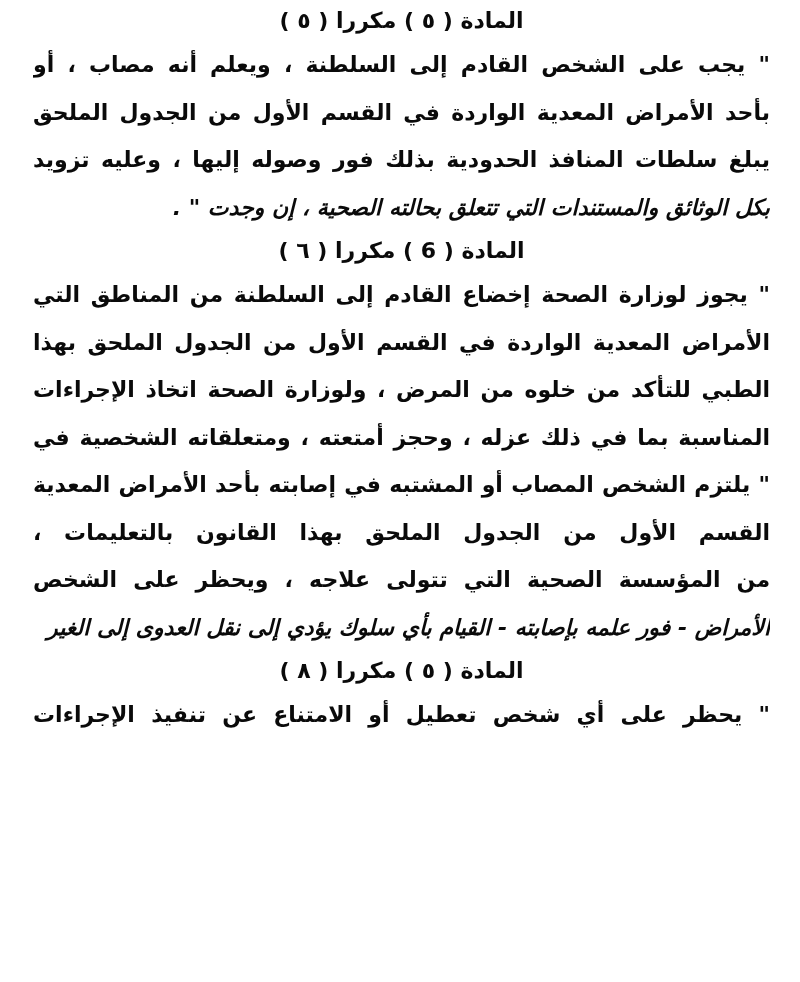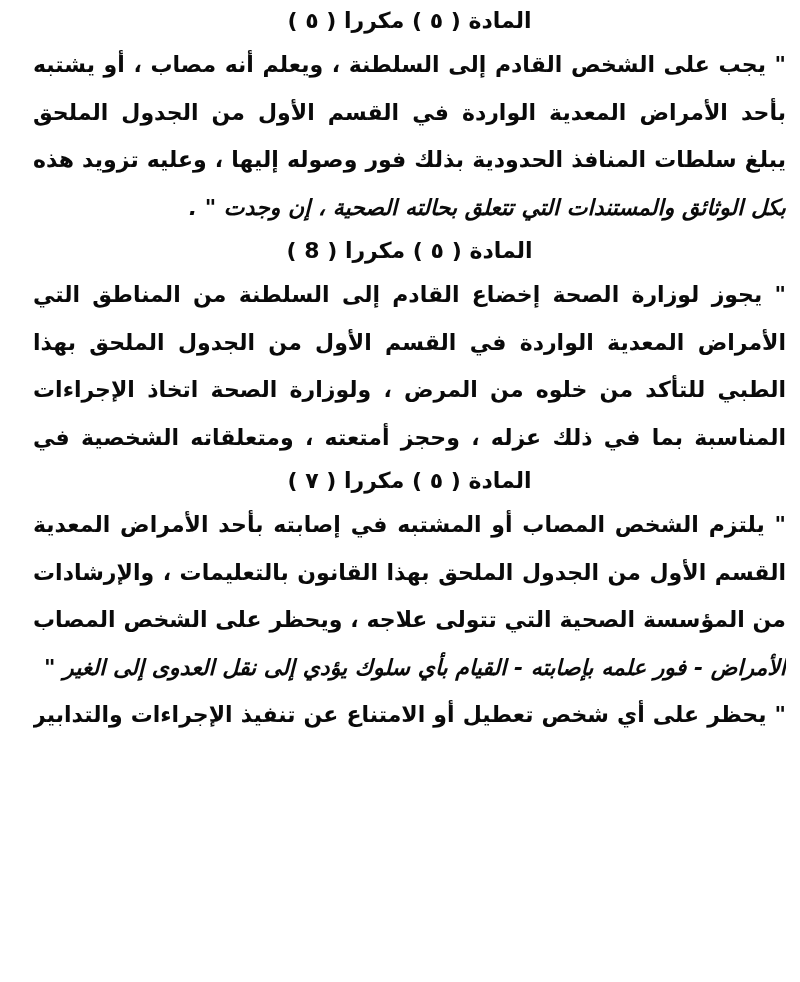--- a/index.html
+++ b/index.html
@@ -6,21 +6,21 @@
     margin: 0;
     padding: 0;
     background: #ffffff;
   }
   .page {
     position: relative;
     width: 800px;
     height: 982px;
     background: #ffffff;
     box-sizing: border-box;
-    padding: 1px 14px 0 33px;
+    padding: 1px 30px 0 33px;
     direction: rtl;
     font-family: "DejaVu Sans", sans-serif;
     font-weight: 700;
     color: #0a0a0a;
     font-size: 22px;
     border-radius: 9px;
   }
   .article { margin: 0; padding: 0; }
   .heading {
     height: 40px;
@@ -50,32 +50,32 @@
 
   <section class="article">
     <div class="heading">المادة ( ٥ ) مكررا ( ٥ )</div>
     <div class="line fill">" يجب على الشخص القادم إلى السلطنة ، ويعلم أنه مصاب ، أو يشتبه في إصابته</div>
     <div class="line fill">بأحد الأمراض المعدية الواردة في القسم الأول من الجدول الملحق بهذا القانون أن</div>
     <div class="line fill">يبلغ سلطات المنافذ الحدودية بذلك فور وصوله إليها ، وعليه تزويد هذه السلطات</div>
     <div class="line end">بكل الوثائق والمستندات التي تتعلق بحالته الصحية ، إن وجدت " .</div>
   </section>
 
   <section class="article">
-    <div class="heading">المادة ( ٥ ) مكررا ( 8 )</div>
+    <div class="heading">المادة ( 6 ) مكررا ( ٦ )</div>
     <div class="line fill">" يجوز لوزارة الصحة إخضاع القادم إلى السلطنة من المناطق التي تنتشر فيها أحد</div>
     <div class="line fill">الأمراض المعدية الواردة في القسم الأول من الجدول الملحق بهذا القانون للفحص</div>
     <div class="line fill">الطبي للتأكد من خلوه من المرض ، ولوزارة الصحة اتخاذ الإجراءات والتدابير</div>
     <div class="line fill">المناسبة بما في ذلك عزله ، وحجز أمتعته ، ومتعلقاته الشخصية في الأماكن التي</div>
   </section>
 
   <section class="article">
-    <div class="heading">المادة ( ٥ ) مكررا ( ٧ )</div>
     <div class="line fill">" يلتزم الشخص المصاب أو المشتبه في إصابته بأحد الأمراض المعدية الواردة في</div>
     <div class="line fill">القسم الأول من الجدول الملحق بهذا القانون بالتعليمات ، والإرشادات الصادرة له</div>
     <div class="line fill">من المؤسسة الصحية التي تتولى علاجه ، ويحظر على الشخص المصاب بأحد هذه</div>
     <div class="line end">الأمراض - فور علمه بإصابته - القيام بأي سلوك يؤدي إلى نقل العدوى إلى الغير " .</div>
   </section>
 
   <section class="article">
+    <div class="heading">المادة ( ٥ ) مكررا ( ٨ )</div>
     <div class="line fill">" يحظر على أي شخص تعطيل أو الامتناع عن تنفيذ الإجراءات والتدابير المقررة لمنع</div>
   </section>
 
 </div>
 
 </body></html>

